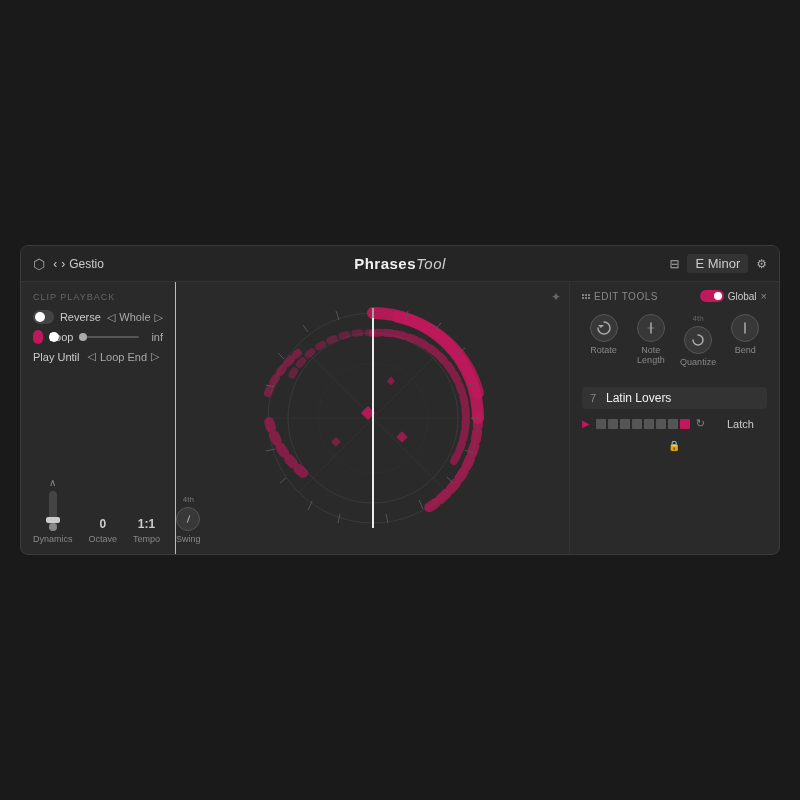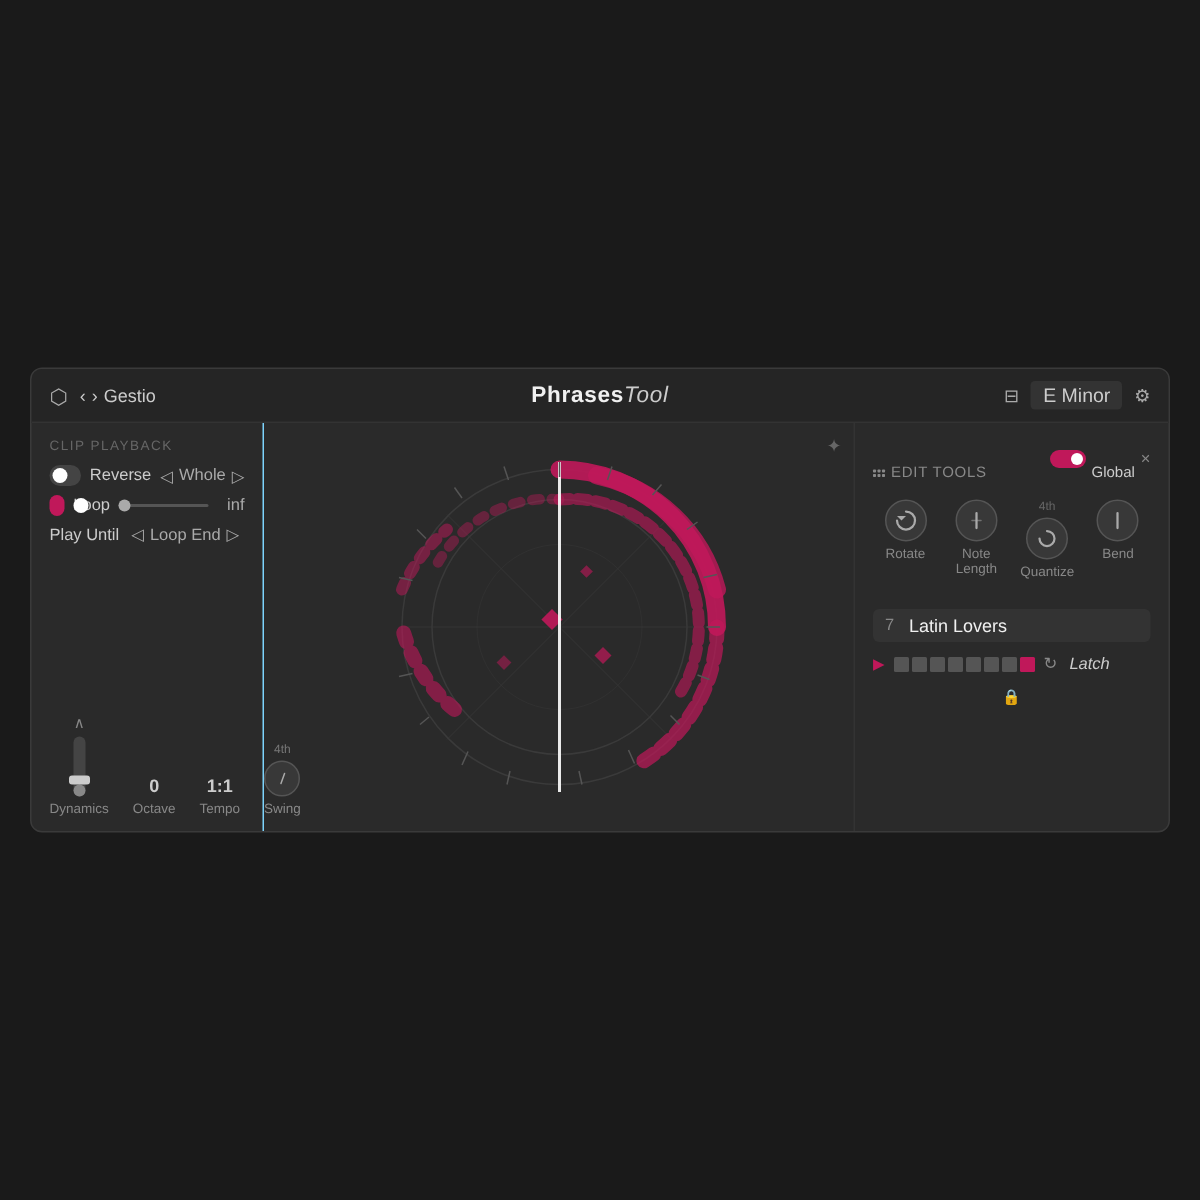--- a/index.html
+++ b/index.html
@@ -290,21 +290,20 @@
       width: 8px;
       height: 8px;
       background: #fff;
       border-radius: 50%;
       top: 2px;
       right: 2px;
     }
     .global-label {
       color: #ccc;
       font-size: 10px;
-      margin-top: 20px;
     }
     .close-btn {
       color: #888;
       font-size: 11px;
       cursor: pointer;
     }
     .tabs-row {
       display: flex;
       gap: 12px;
       border-bottom: 1px solid #444;
@@ -400,22 +399,21 @@
     .step-btn.active {
       background: #c0185a;
     }
     .loop-icon {
       color: #888;
       font-size: 11px;
     }
     .latch-label {
       color: #ccc;
       font-size: 11px;
-      margin-left: 2px;
-      font-style: italic;
+      margin-left: 16px;
     }
     .lock-icon {
       color: #888;
       font-size: 10px;
     }
     .swing-knob {
       width: 24px;
       height: 24px;
       border-radius: 50%;
       background: #383838;

